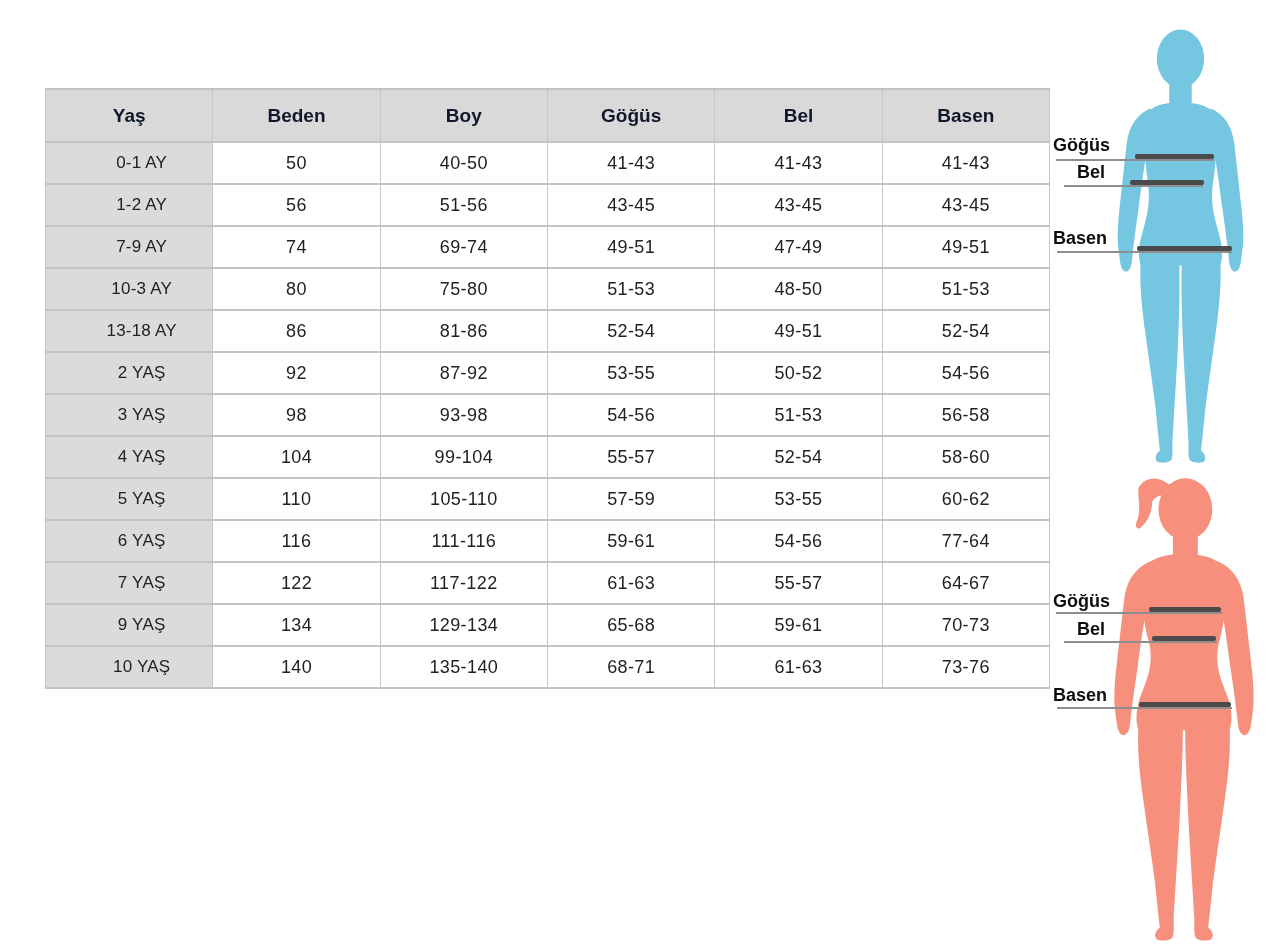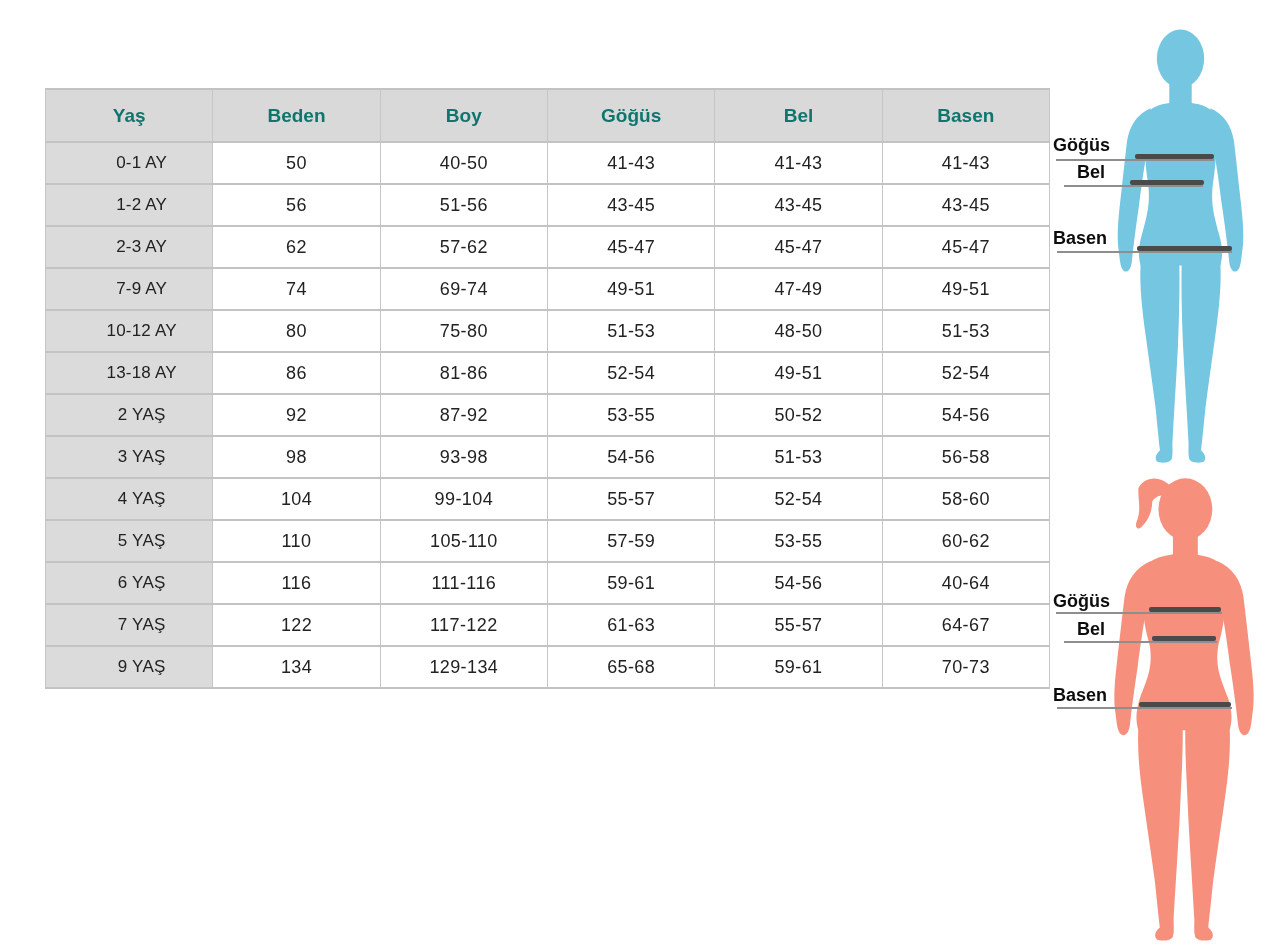--- a/index.html
+++ b/index.html
@@ -2,21 +2,21 @@
 <html><head>
 <meta charset="utf-8">
 <style>
   html,body{margin:0;padding:0;background:#ffffff;}
   .canvas{position:relative;width:1280px;height:948px;background:#fff;overflow:hidden;
           font-family:"Liberation Sans","DejaVu Sans",sans-serif;}
 
   
   table.size-chart{position:absolute;left:45px;top:88px;width:1005px;
                    border-collapse:collapse;table-layout:fixed;}
-  .size-chart th{background:#d9d9d9;font-size:19px;font-weight:700;height:51px;color:#0f766e;}
+  .size-chart th{background:#d9d9d9;font-size:19px;font-weight:700;height:51px;color:#0f172a;}
   .size-chart td{height:40px;font-size:18px;background:#fff;color:#222;letter-spacing:.4px;}
   .size-chart td.age{background:#dbdbdb;font-size:17px;letter-spacing:.2px;padding-left:25px;}
   .size-chart th,.size-chart td{
       border-top:2px solid #c3c3c3;border-bottom:2px solid #c3c3c3;
       border-left:1px solid #c6c6c6;border-right:1px solid #c6c6c6;
       text-align:center;vertical-align:middle;padding:0;}
 
   
   .fig{position:absolute;}
   .fig-blue{left:1112px;top:24px;width:137px;height:446px;}
@@ -54,37 +54,29 @@
         </tr>
       <tr>
           <td class="age">1-2 AY</td>
           <td>56</td>
           <td>51-56</td>
           <td>43-45</td>
           <td>43-45</td>
           <td>43-45</td>
         </tr>
       <tr>
-          <td class="age">2-3 AY</td>
-          <td>62</td>
-          <td>57-62</td>
-          <td>45-47</td>
-          <td>45-47</td>
-          <td>45-47</td>
-        </tr>
-      <tr>
           <td class="age">7-9 AY</td>
           <td>74</td>
           <td>69-74</td>
           <td>49-51</td>
           <td>47-49</td>
           <td>49-51</td>
         </tr>
       <tr>
-          <td class="age">10-12 AY</td>
+          <td class="age">10-3 AY</td>
           <td>80</td>
           <td>75-80</td>
           <td>51-53</td>
           <td>48-50</td>
           <td>51-53</td>
         </tr>
       <tr>
           <td class="age">13-18 AY</td>
           <td>86</td>
           <td>81-86</td>
@@ -123,37 +115,45 @@
           <td>57-59</td>
           <td>53-55</td>
           <td>60-62</td>
         </tr>
       <tr>
           <td class="age">6 YAŞ</td>
           <td>116</td>
           <td>111-116</td>
           <td>59-61</td>
           <td>54-56</td>
-          <td>40-64</td>
+          <td>77-64</td>
         </tr>
       <tr>
           <td class="age">7 YAŞ</td>
           <td>122</td>
           <td>117-122</td>
           <td>61-63</td>
           <td>55-57</td>
           <td>64-67</td>
         </tr>
       <tr>
           <td class="age">9 YAŞ</td>
           <td>134</td>
           <td>129-134</td>
           <td>65-68</td>
           <td>59-61</td>
           <td>70-73</td>
+        </tr>
+      <tr>
+          <td class="age">10 YAŞ</td>
+          <td>140</td>
+          <td>135-140</td>
+          <td>68-71</td>
+          <td>61-63</td>
+          <td>73-76</td>
         </tr>
     </tbody>
   </table>
 
   <svg class="fig fig-blue" viewBox="0 0 220 720" preserveAspectRatio="none">
     <g fill="#74C6E1">
       <ellipse cx="110" cy="56" rx="38" ry="47"></ellipse>
       <rect x="92" y="90" width="36" height="40"></rect>
       <path d="M60,140 C78,122 142,122 160,140 C170,180 168,220 162,258 C158,290 164,310 172,340 C178,362 178,374 174,390 L46,390 C42,374 42,362 48,340 C56,310 62,290 58,258 C52,220 50,180 60,140 Z"></path>
       <path d="M158,136 C180,146 192,164 196,190 C200,224 204,262 208,298 C211,326 212,350 209,368 C207,385 206,396 200,399 C194,402 189,394 188,382 C186,362 182,330 177,296 C172,256 166,212 160,190 Z"></path>

